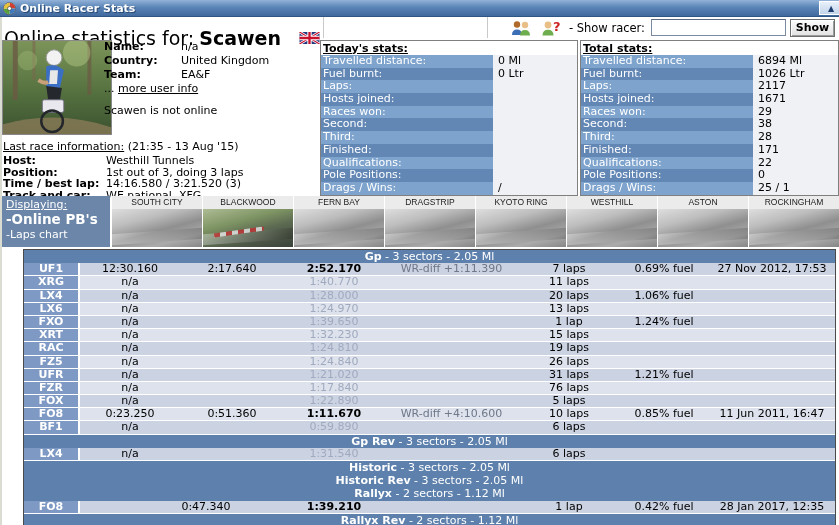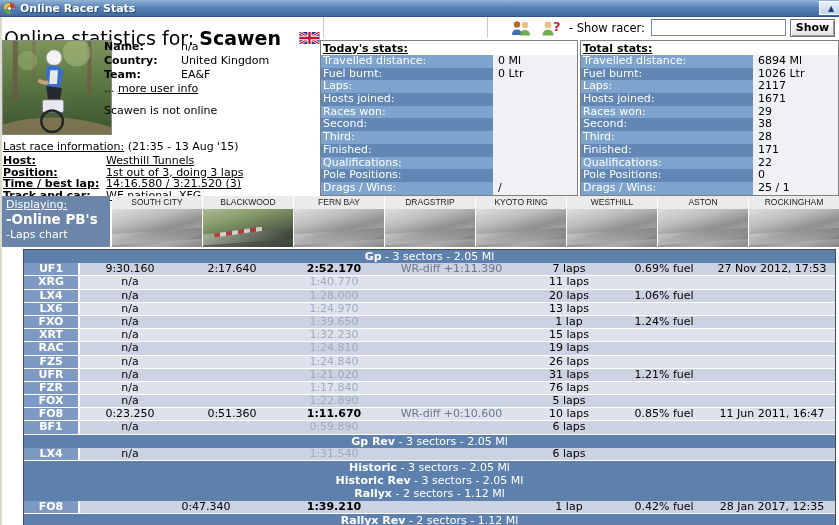--- a/index.html
+++ b/index.html
@@ -35,21 +35,21 @@
   .info-block { position:absolute; left:104px; top:40px; width:214px; }
   .info-row { display:flex; height:13px; line-height:13px; margin-bottom:1px; }
   .info-row .lbl { font-weight:bold; width:77px; }
   .more-info { margin-top:1px; height:13px; line-height:13px; }
   .more-info a { color:#000; text-decoration:underline; cursor:pointer; }
   .online-status { position:absolute; left:104px; top:104px; }
 
   .lastrace { position:absolute; left:3px; top:140px; width:315px; }
   .lastrace-title { height:13px; line-height:13px; margin-bottom:2px; white-space:nowrap; }
   .lastrace-title a { text-decoration:underline; cursor:pointer; }
-  .lr-row { display:flex; height:11.5px; line-height:11.5px; white-space:nowrap;text-decoration:underline; }
+  .lr-row { display:flex; height:11.5px; line-height:11.5px; white-space:nowrap; }
   .lr-row .lbl { font-weight:bold; width:103px; flex:none; }
 
   
   .stats-panel { position:absolute; top:40px; height:156px; border:1px solid #7f7f7f; background:#fff; }
   #todays-panel { left:320px; width:258px; }
   #total-panel  { left:580px; width:259px; }
   .stats-title { height:14px; line-height:13px; font-weight:bold; text-decoration:underline; padding:1px 2px; }
   .stat-row { display:flex; height:12.7px; }
   .stat-label { width:172px; flex:none; color:#fff; padding-left:2px; line-height:12.7px; white-space:nowrap; overflow:hidden; }
   .stat-label.a { background:#7ea3cd; }
@@ -342,21 +342,21 @@
     <div class="track-thumb">
       <div class="track-label">ROCKINGHAM</div>
       <div class="track-img"></div>
     </div>
   </div>
 
 <div class="pb-table" id="pb-table">
     <div class="section-header"><b>Gp</b><span> - 3 sectors - 2.05 Ml</span></div>
     <div class="pb-row odd">
       <div class="car-cell">UF1</div>
-      <div>9:30.160</div>
+      <div>12:30.160</div>
       <div>2:17.640</div>
       <div class="lap-pb">2:52.170</div>
       <div class="wr-cell">WR-diff +1:11.390</div>
       <div>7 laps</div>
       <div>0.69% fuel</div>
       <div>27 Nov 2012, 17:53</div>
     </div>
     <div class="pb-row even">
       <div class="car-cell">XRG</div>
       <div>n/a</div>
@@ -455,21 +455,21 @@
       <div class="wr-cell"></div>
       <div>5 laps</div>
       <div></div>
       <div></div>
     </div>
     <div class="pb-row even">
       <div class="car-cell">FO8</div>
       <div>0:23.250</div>
       <div>0:51.360</div>
       <div class="lap-pb">1:11.670</div>
-      <div class="wr-cell">WR-diff +0:10.600</div>
+      <div class="wr-cell">WR-diff +4:10.600</div>
       <div>10 laps</div>
       <div>0.85% fuel</div>
       <div>11 Jun 2011, 16:47</div>
     </div>
     <div class="pb-row odd">
       <div class="car-cell">BF1</div>
       <div>n/a</div>
       <div></div>
       <div class="lap-wr">0:59.890</div>
       <div class="wr-cell"></div>

